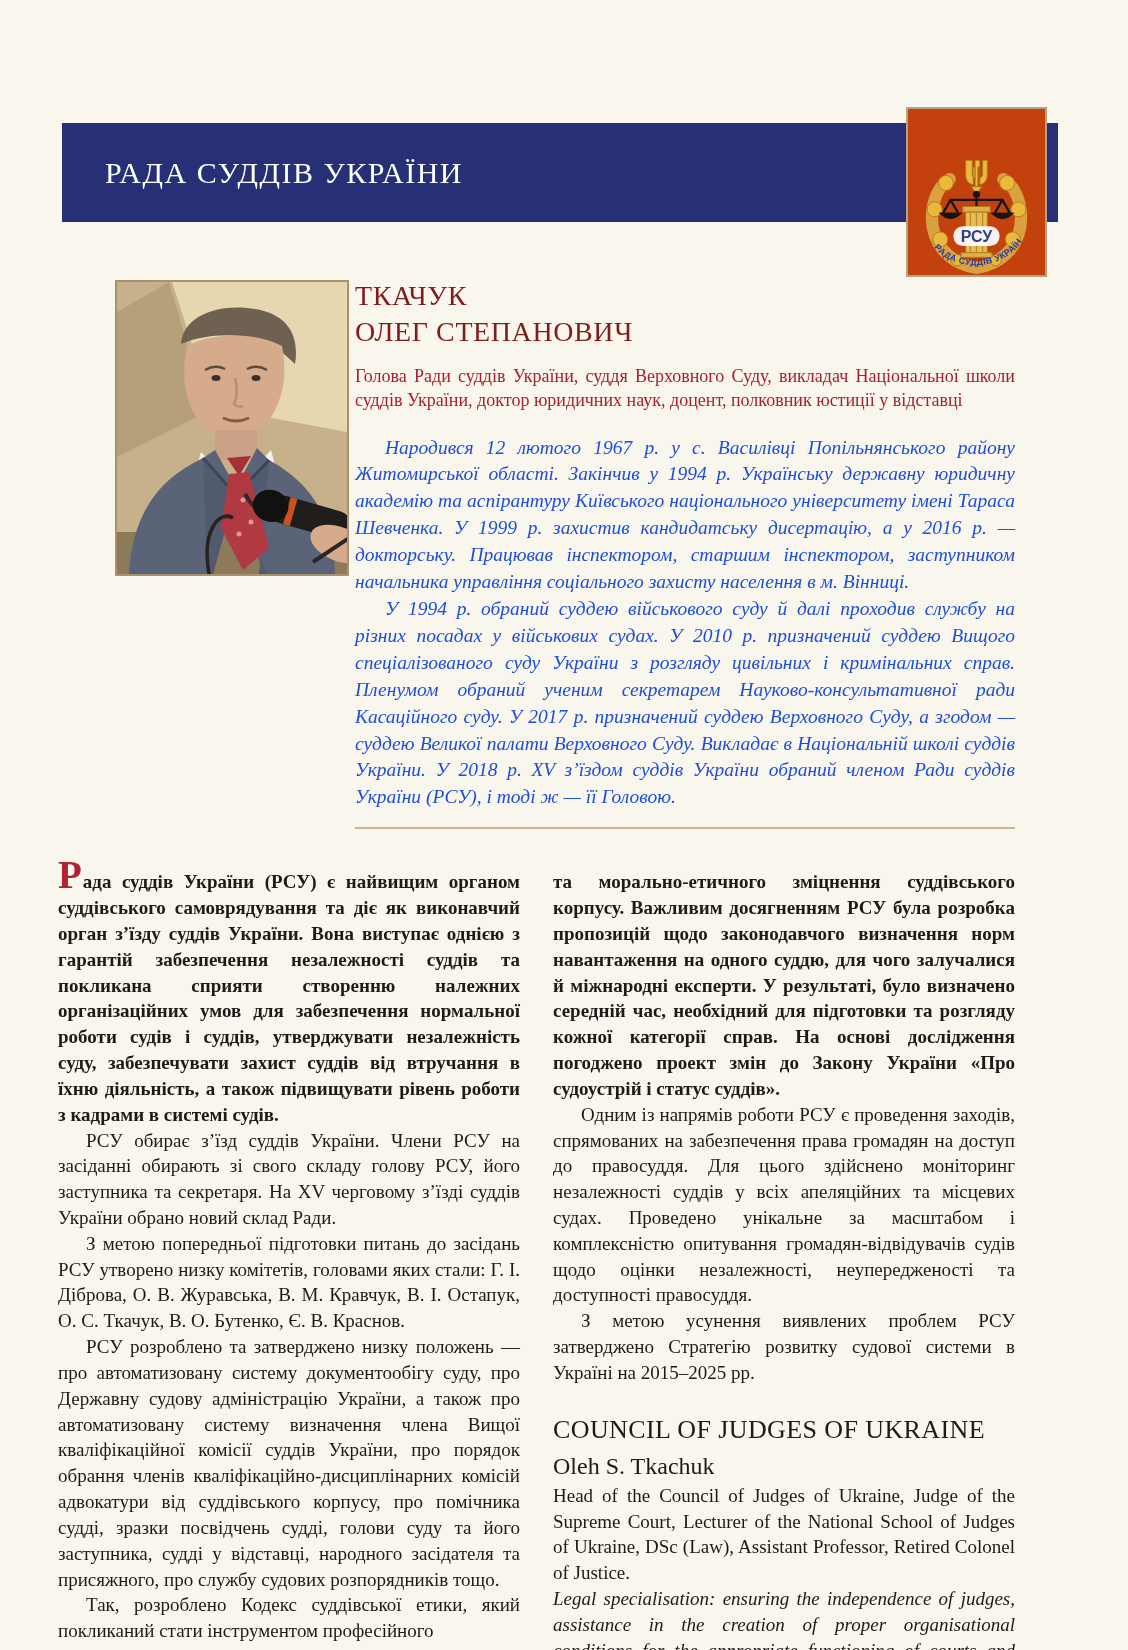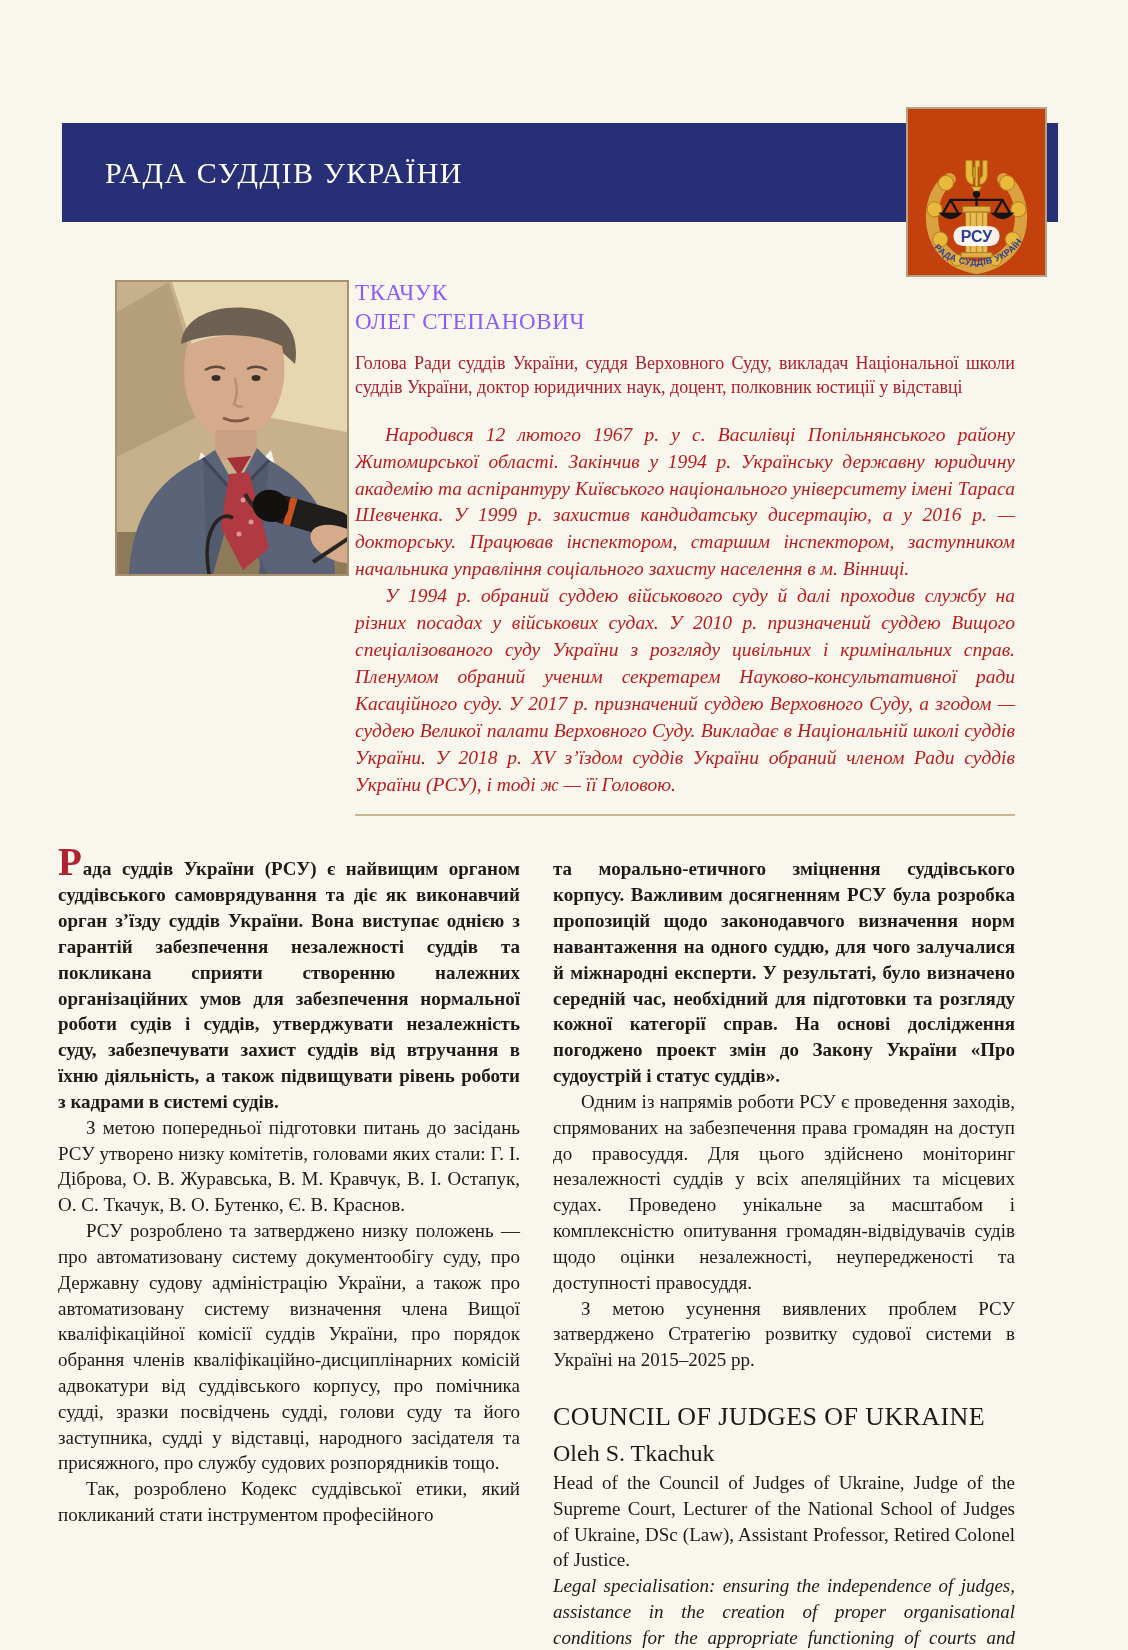--- a/index.html
+++ b/index.html
@@ -47,43 +47,43 @@
     left: 115px; top: 2px;
     width: 230px; height: 292px;
     border: 2px solid #a8916c;
     box-sizing: content-box;
     background: #c6b18a;
   }
   .photo svg { display: block; }
   .profile-text { margin-left: 355px; margin-right: 113px; }
   .person-name {
     margin: 0;
-    font-size: 23px;
+    font-size: 28px;
     font-weight: 400;
     letter-spacing: 0.6px;
     line-height: 1.28;
-    color: #8b5cf6;
+    color: #7f1d1d;
   }
   .person-name div { display: block; }
   .position {
     margin-top: 15px;
     color: #ab1e2c;
     font-size: 18px;
     line-height: 1.33;
     text-align: justify;
   }
   .bio { margin-top: 22px; }
   .bio p {
     margin: 0;
     font-style: italic;
     font-size: 19.5px;
     line-height: 1.38;
     text-align: justify;
     text-indent: 30px;
-    color: #b91c1c;
+    color: #1d4ed8;
   }
   .divider {
     border: none;
     height: 2px;
     background: #cdb793;
     margin: 16px 0 0 0;
   }
 
   
   .columns {
@@ -236,20 +236,21 @@
       </div>
 
       <hr class="divider">
     </div>
   </section>
 
   <section class="columns">
 
     <div class="col">
       <p class="lead"><span class="dropcap">Р</span><span>ада суддів України (РСУ) є найвищим органом суддівського самоврядування та діє як виконавчий орган з’їзду суддів України. Вона виступає однією з гарантій забезпечення незалежності суддів та покликана сприяти створенню належних організаційних умов для забезпечення нормальної роботи судів і суддів, утверджувати незалежність суду, забезпечувати захист суддів від втручання в їхню діяльність, а також підвищувати рівень роботи з кадрами в системі судів.</span></p>
+      <p>РСУ обирає з’їзд суддів України. Члени РСУ на засіданні обирають зі свого складу голову РСУ, його заступника та секретаря. На XV черговому з’їзді суддів України обрано новий склад Ради.</p>
       <p>З метою попередньої підготовки питань до засідань РСУ утворено низку комітетів, головами яких стали: Г. І. Діброва, О. В. Журавська, В. М. Кравчук, В. І. Остапук, О. С. Ткачук, В. О. Бутенко, Є. В. Краснов.</p>
       <p>РСУ розроблено та затверджено низку положень — про автоматизовану систему документообігу суду, про Державну судову адміністрацію України, а також про автоматизовану систему визначення члена Вищої кваліфікаційної комісії суддів України, про порядок обрання членів кваліфікаційно-дисциплінарних комісій адвокатури від суддівського корпусу, про помічника судді, зразки посвідчень судді, голови суду та його заступника, судді у відставці, народного засідателя та присяжного, про службу судових розпорядників тощо.</p>
       <p>Так, розроблено Кодекс суддівської етики, який покликаний стати інструментом професійного</p>
     </div>
 
     <div class="col">
       <p class="lead">та морально-етичного зміцнення суддівського корпусу. Важливим досягненням РСУ була розробка пропозицій щодо законодавчого визначення норм навантаження на одного суддю, для чого залучалися й міжнародні експерти. У результаті, було визначено середній час, необхідний для підготовки та розгляду кожної категорії справ. На основі дослідження погоджено проект змін до Закону України «Про судоустрій і статус суддів».</p>
       <p>Одним із напрямів роботи РСУ є проведення заходів, спрямованих на забезпечення права громадян на доступ до правосуддя. Для цього здійснено моніторинг незалежності суддів у всіх апеляційних та місцевих судах. Проведено унікальне за масштабом і комплексністю опитування громадян-відвідувачів судів щодо оцінки незалежності, неупередженості та доступності правосуддя.</p>
       <p>З метою усунення виявлених проблем РСУ затверджено Стратегію розвитку судової системи в Україні на 2015–2025 рр.</p>
 

